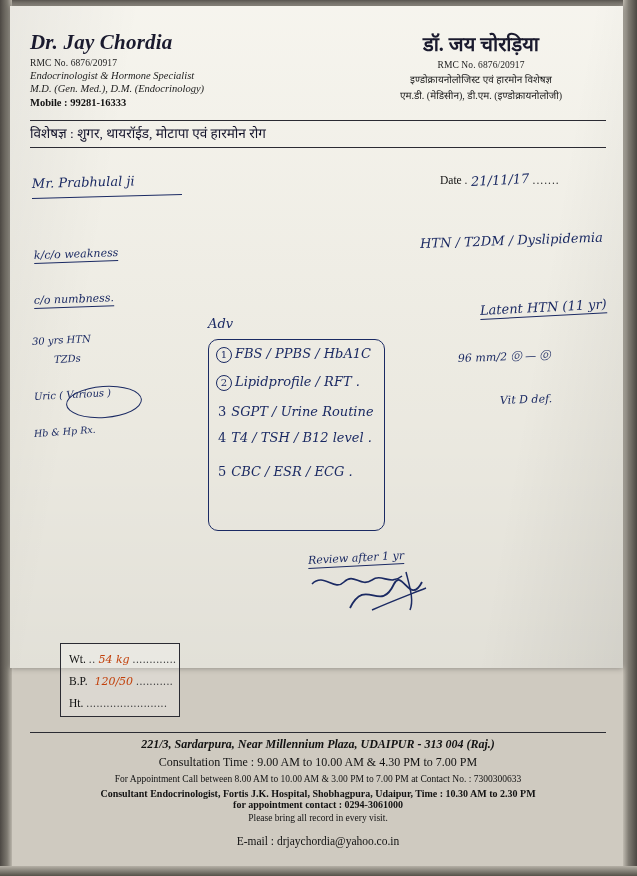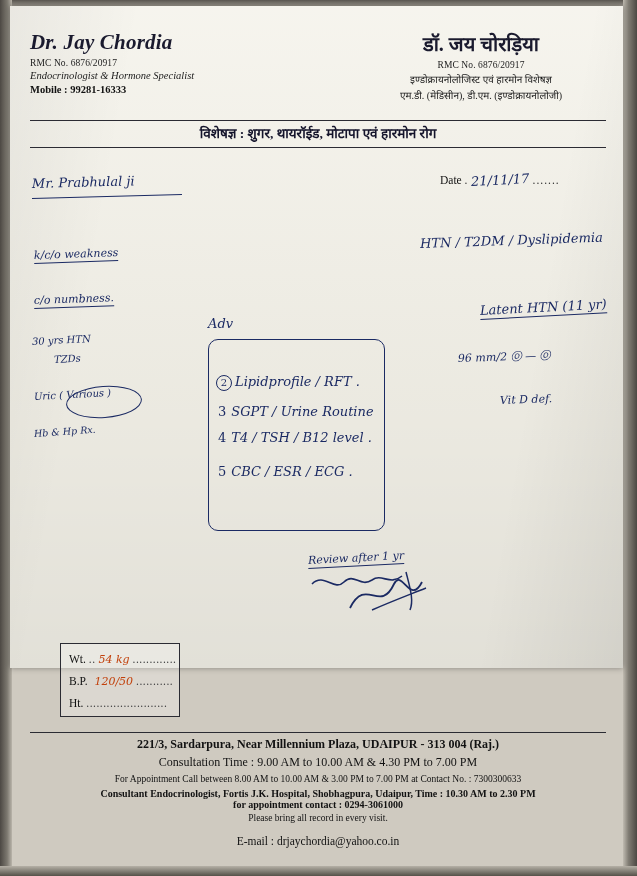--- a/index.html
+++ b/index.html
@@ -115,23 +115,22 @@
     width: 576px;
     height: 1px;
     background: #2b2b33;
   }
   .rule.r1 { top: 114px; }
   .rule.r2 { top: 141px; }
   .banner {
     position: absolute;
     left: 20px; top: 118px;
     width: 576px;
-    text-align: center;
     font-size: 13.5px;
-    font-weight: bold;
+    font-weight: normal;
     color: #14142b;
   }
 
   
   .date-row {
     position: absolute;
     left: 430px; top: 166px;
     font-size: 11.5px;
     color: #111;
   }
@@ -215,21 +214,21 @@
     width: 576px; height: 1px;
     background: #2b2b33;
   }
   .footer {
     position: absolute;
     left: 20px; top: 731px;
     width: 576px;
     text-align: center;
     color: #121212;
   }
-  .f-addr { font-size: 12px; font-weight: bold; }
+  .f-addr { font-size: 12px; font-weight: bold; font-style: italic; }
   .f-time { font-size: 12px; margin-top: 3px; }
   .f-small { font-size: 9.5px; margin-top: 4px; }
   .f-bold { font-size: 10px; font-weight: bold; margin-top: 4px; }
   .f-bold2 { font-size: 10px; font-weight: bold; }
   .f-note { font-size: 9.5px; margin-top: 3px; }
   .f-email { font-size: 11.5px; margin-top: 12px; }
 
   
   .sig {
     position: absolute;
@@ -247,20 +246,21 @@
   <div class="edge-right"></div>
   <div class="edge-bottom"></div>
 
   <div class="sheet">
 
     <div class="hdr">
       <div class="hdr-left">
         <div class="doc-name">Dr. Jay Chordia</div>
         <div class="reg">RMC No. 6876/20917</div>
         <div class="spec">Endocrinologist &amp; Hormone Specialist</div>
+        <div class="spec">M.D. (Gen. Med.), D.M. (Endocrinology)</div>
         <div class="mobile">Mobile : 99281-16333</div>
       </div>
       <div class="hdr-right">
         <div class="doc-name-hi">डॉ. जय चोरड़िया</div>
         <div class="reg">RMC No. 6876/20917</div>
         <div class="spec-hi">इण्डोक्रायनोलोजिस्ट एवं हारमोन विशेषज्ञ</div>
         <div class="spec-hi">एम.डी. (मेडिसीन), डी.एम. (इण्डोक्रायनोलोजी)</div>
       </div>
     </div>
 
@@ -287,20 +287,23 @@
     <div class="hw small" style="left:24px; top:422px; font-size:9.5px; transform:rotate(-4deg);">Hb &amp; Hp Rx.</div>
 
     <div class="hw med" style="left:410px; top:230px; transform:rotate(-2deg);">HTN / T2DM / Dyslipidemia</div>
     <div class="hw med ul" style="left:470px; top:297px; transform:rotate(-3deg);">Latent HTN (11 yr)</div>
     <div class="hw small" style="left:448px; top:345px; transform:rotate(-2deg);">96 mm/2 ⓞ — ⓞ</div>
     <div class="hw small" style="left:490px; top:388px; transform:rotate(-2deg);">Vit D def.</div>
 
     <div class="hw med" style="left:198px; top:310px;">Adv</div>
     <div class="adv-box"></div>
 
+    <div class="hw med" style="left:206px; top:340px;">
+      <span class="circle-num">1</span><span>FBS / PPBS / HbA1C</span>
+    </div>
     <div class="hw med" style="left:206px; top:368px;">
       <span class="circle-num">2</span><span>Lipidprofile / RFT .</span>
     </div>
     <div class="hw med" style="left:208px; top:398px;">
       <span style="font-style:normal;">3</span><span style="margin-left:5px;">SGPT / Urine Routine</span>
     </div>
     <div class="hw med" style="left:208px; top:424px;">
       <span style="font-style:normal;">4</span><span style="margin-left:5px;">T4 / TSH / B12 level .</span>
     </div>
     <div class="hw med" style="left:208px; top:458px;">

